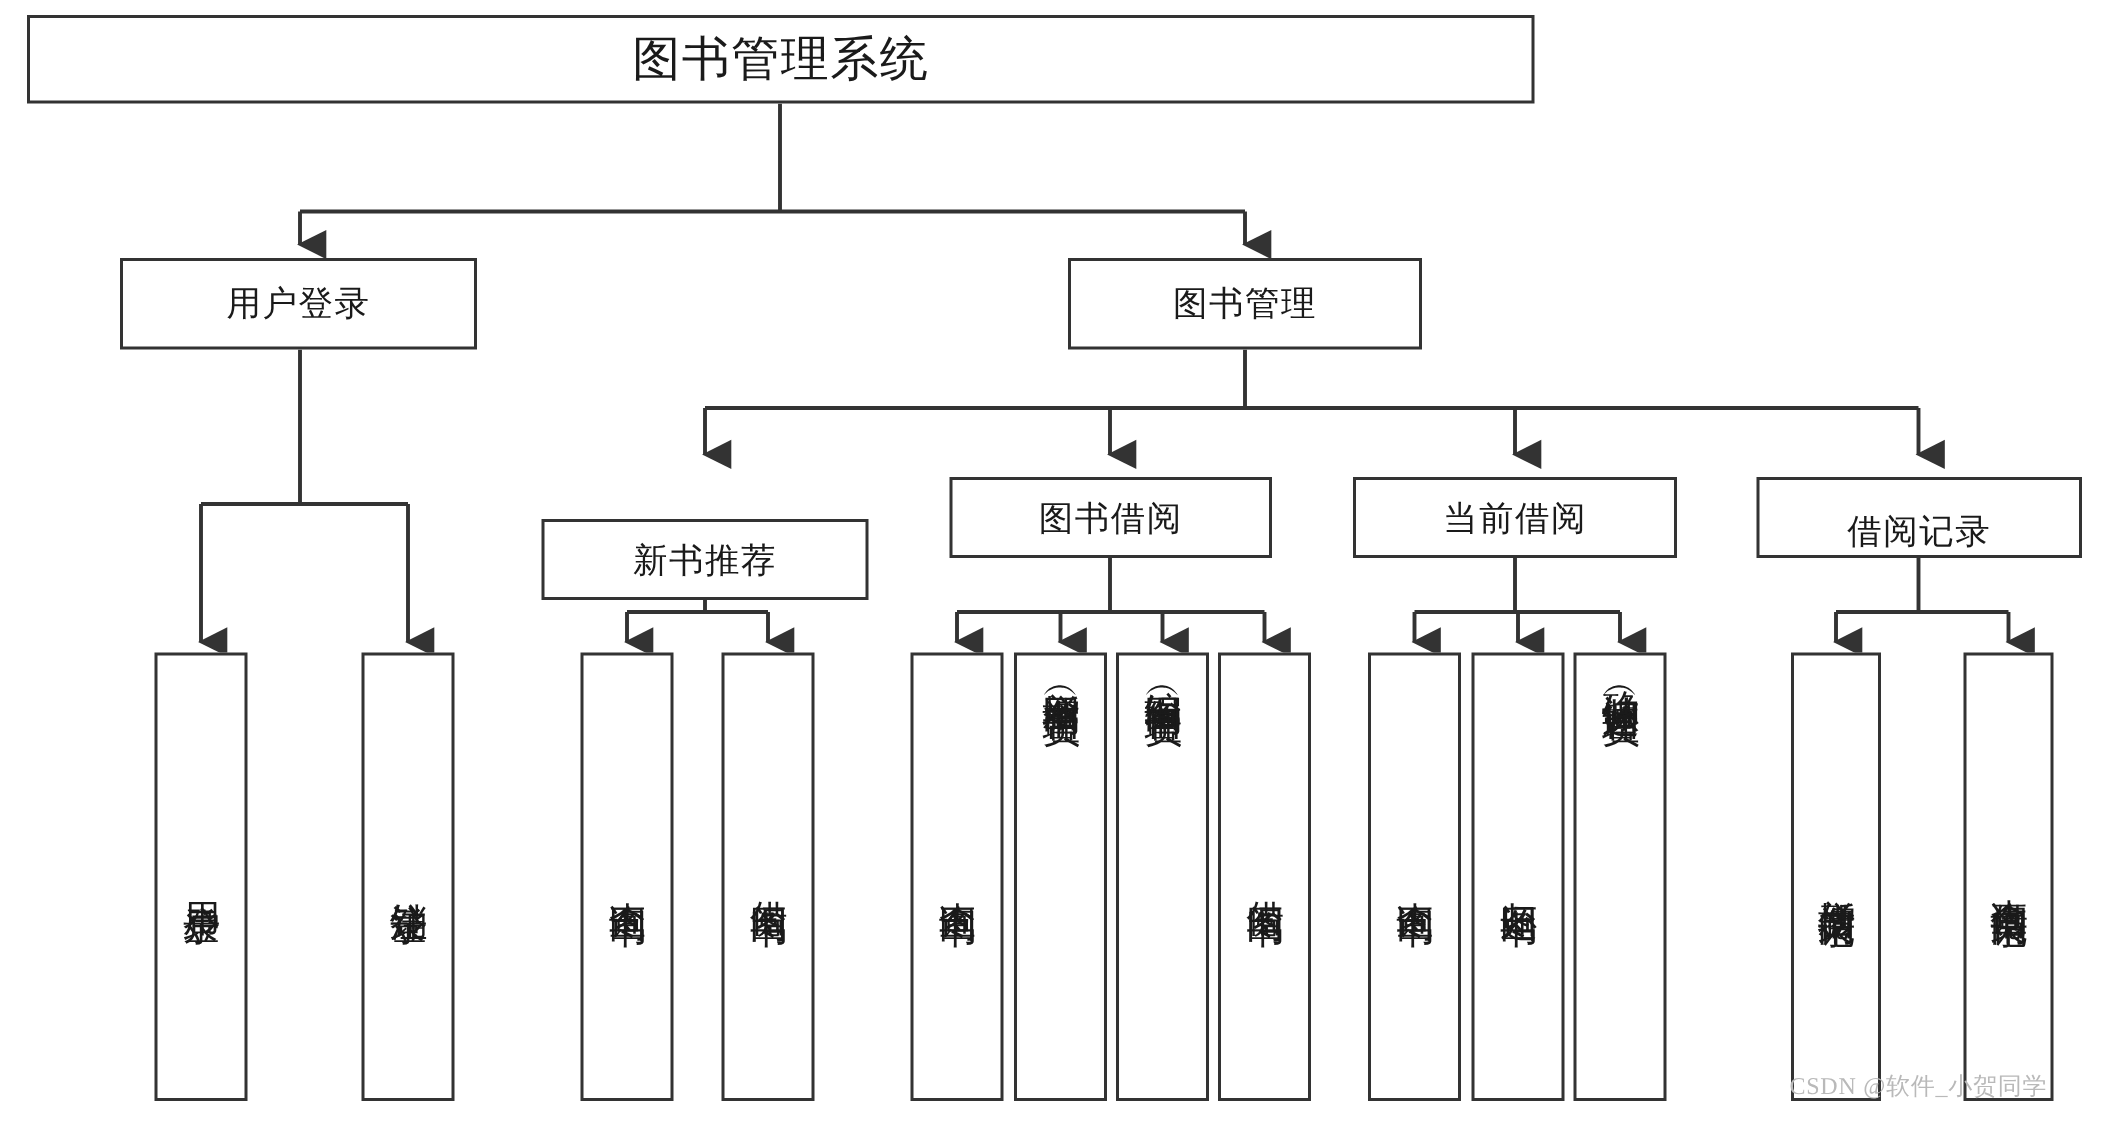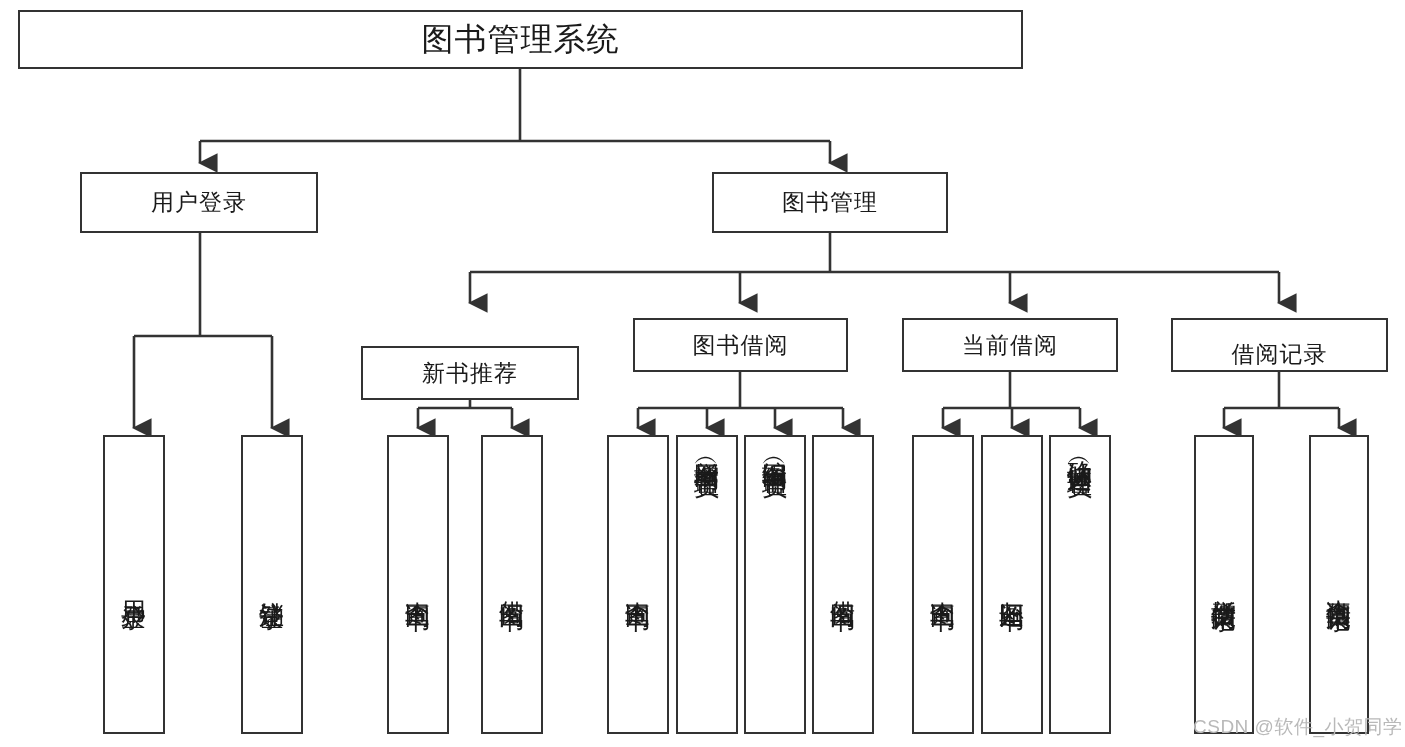--- a/index.html
+++ b/index.html
@@ -51,24 +51,25 @@
   svg.edges {
     position: absolute;
     left: 0;
     top: 0;
     width: 1405px;
     height: 747px;
     pointer-events: none;
   }
   .watermark {
     position: absolute;
-    font-size: 19px;
+    font-size: 16px;
     color: #b9b9b9;
     white-space: nowrap;
     letter-spacing: 0.5px;
+    font-family: Liberation Serif, serif;
   }
 </style>
 </head>
 <body>
 
 <div id="canvas">
 
   <svg class="edges" viewBox="0 0 1405 747" xmlns="http://www.w3.org/2000/svg">
     <defs>
       <marker id="arrow" viewBox="0 0 12 12" refX="6" refY="10" markerWidth="9" markerHeight="9" orient="auto-start-reverse">

